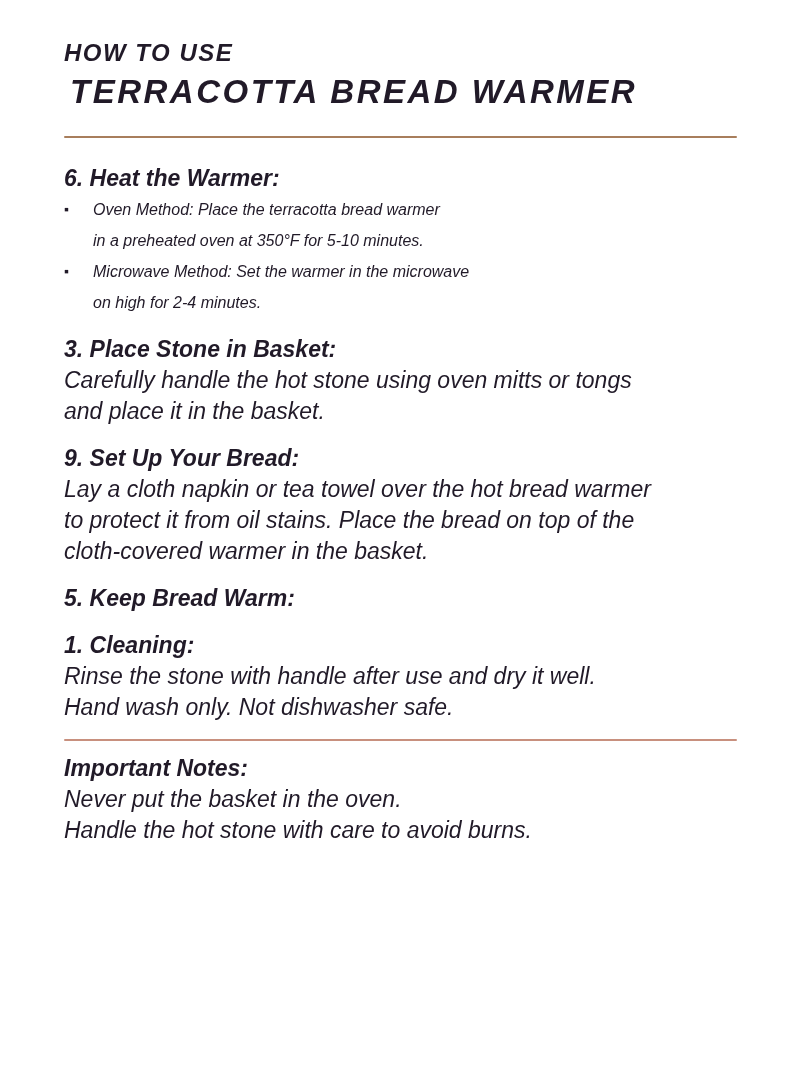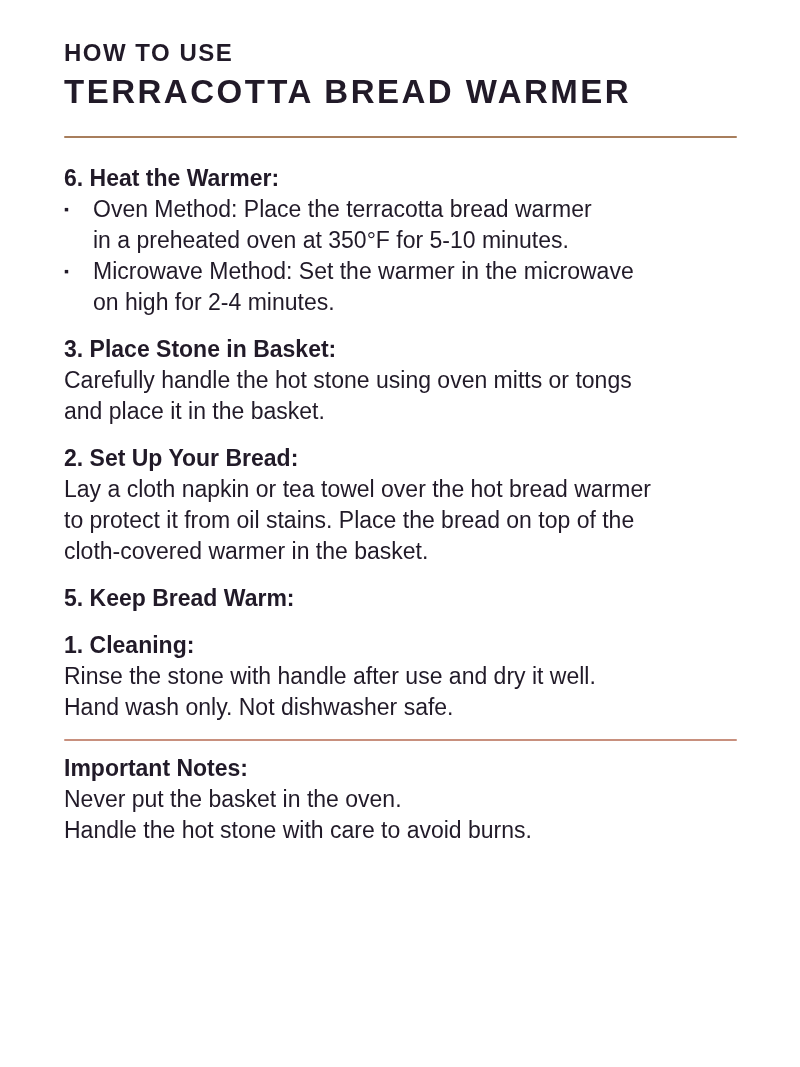--- a/index.html
+++ b/index.html
@@ -1,21 +1,21 @@
 <!DOCTYPE html>
 <html style="--text: #211a28; --background: #ffffff; --divider_top: #a87e5c; --divider_bottom: #c8907e;"><head>
 <meta charset="utf-8">
 <style>
   :root {
     --text: #211a28;
     --background: #ffffff;
     --divider_top: #a87e5c;
     --divider_bottom: #c8907e;
   }
-  * { box-sizing: border-box; }
+  * { box-sizing: border-box; font-style: italic; }
   html, body { margin: 0; padding: 0; }
   body {
     width: 800px;
     height: 1067px;
     background: var(--background);
     color: var(--text);
     font-family: "Liberation Sans", sans-serif;
     overflow: hidden;
   }
   .page {
@@ -28,20 +28,21 @@
     font-weight: 700;
     letter-spacing: 1.5px;
     line-height: 30px;
   }
   .title {
     font-size: 33px;
     font-weight: 700;
     letter-spacing: 2.5px;
     line-height: 42px;
     margin-top: 3px;
+    margin-left: 6px;
   }
   .rule-top {
     height: 2px;
     background: var(--divider_top);
     margin-top: 23px;
     border-radius: 1px;
   }
   .sections { margin-top: 25px; }
   .section { margin-bottom: 16px; }
   .section-heading {
@@ -55,21 +56,21 @@
     white-space: pre-line;
   }
   .bullet-row { display: flex; align-items: flex-start; }
   .bullet-marker {
     flex: none;
     width: 29px;
     font-size: 14px;
     line-height: 31px;
   }
   .bullet-text {
-    font-size: 23px;
+    font-size: 16px;
     line-height: 31px;
     white-space: pre-line;
   }
   .rule-bottom {
     height: 2px;
     background: var(--divider_bottom);
     margin-top: 5px;
     margin-bottom: 12px;
     border-radius: 1px;
   }
@@ -104,21 +105,21 @@
       </div>
     </div>
 
     <div class="section">
       <div class="section-heading">3. Place Stone in Basket:</div>
       <div class="section-body">Carefully handle the hot stone using oven mitts or tongs
 and place it in the basket.</div>
     </div>
 
     <div class="section">
-      <div class="section-heading">2. Set Up Your Bread:</div>
+      <div class="section-heading">9. Set Up Your Bread:</div>
       <div class="section-body">Lay a cloth napkin or tea towel over the hot bread warmer
 to protect it from oil stains. Place the bread on top of the
 cloth-covered warmer in the basket.</div>
     </div>
 
     <div class="section">
       <div class="section-heading">5. Keep Bread Warm:</div>
     </div>
 
     <div class="section">

